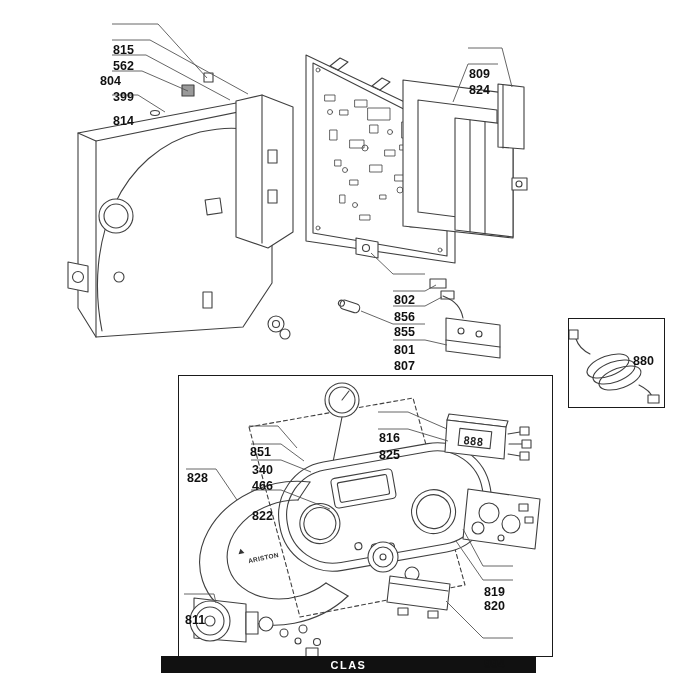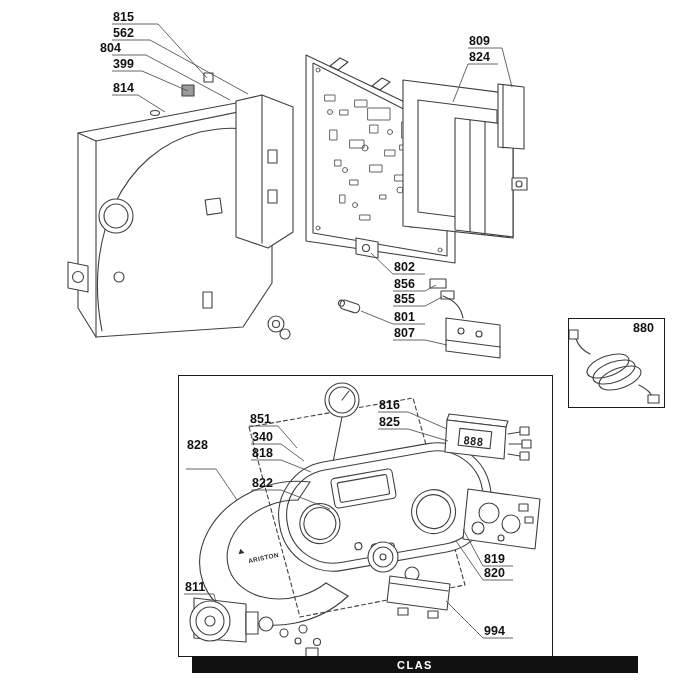--- a/index.html
+++ b/index.html
@@ -1,21 +1,21 @@
 <!DOCTYPE html>
 <html><head>
 <meta charset="utf-8">
 <style>
   * { box-sizing: border-box; margin: 0; padding: 0; }
   body { background: #ffffff; font-family: "Liberation Sans", sans-serif; }
   .stage { position: relative; width: 700px; height: 700px; background: #ffffff; overflow: hidden; }
   svg.art { position: absolute; left: 0; top: 0; }
   .part-label {
     position: absolute; font-size: 12.5px; font-weight: bold; color: #111;
-    line-height: 14px; white-space: nowrap;
+    line-height: 14px; white-space: nowrap; margin-top: 33px;
   }
   .inset-box { position: absolute; border: 1.5px solid #1a1a1a; background: transparent; }
   .bottom-box { position: absolute; border: 1.5px solid #1a1a1a; background: transparent; }
   .caption-bar {
     position: absolute; background: #111; color: #fff; display: flex;
     align-items: center; justify-content: center; font-size: 11px;
     font-weight: bold; letter-spacing: 1.5px;
   }
 </style>
 </head>
@@ -235,42 +235,42 @@
   <g transform="rotate(-12 250 560)">
     <path d="M240,552 l3,-5 l3,5 Z" fill="#333" stroke="none"></path>
     <text x="248" y="563" font-size="6.5" font-weight="bold" fill="#333" letter-spacing="0.3">ARISTON</text>
   </g>
 
   <text x="463" y="444" transform="rotate(6 463 444)" font-size="11" font-weight="bold" fill="#222" font-family="DejaVu Sans Mono, monospace">888</text>
 </svg>
 
 <div class="inset-box" style="left:568px;top:318px;width:97px;height:90px"></div>
 <div class="bottom-box" style="left:178px;top:375px;width:375px;height:282px"></div>
-<div class="caption-bar" style="left:192px;top:656px;width:446px;height:17px">
+<div class="caption-bar" style="left:161px;top:656px;width:375px;height:17px">
   <span>CLAS</span>
 </div>
 
 <div class="part-label" style="left:113px;top:10px">815</div>
 <div class="part-label" style="left:113px;top:26px">562</div>
 <div class="part-label" style="left:100px;top:41px">804</div>
 <div class="part-label" style="left:113px;top:57px">399</div>
 <div class="part-label" style="left:113px;top:81px">814</div>
 <div class="part-label" style="left:469px;top:34px">809</div>
 <div class="part-label" style="left:469px;top:50px">824</div>
 <div class="part-label" style="left:394px;top:260px">802</div>
 <div class="part-label" style="left:394px;top:277px">856</div>
 <div class="part-label" style="left:394px;top:292px">855</div>
 <div class="part-label" style="left:394px;top:310px">801</div>
 <div class="part-label" style="left:394px;top:326px">807</div>
 <div class="part-label" style="left:633px;top:321px">880</div>
 <div class="part-label" style="left:250px;top:412px">851</div>
 <div class="part-label" style="left:379px;top:398px">816</div>
 <div class="part-label" style="left:379px;top:415px">825</div>
 <div class="part-label" style="left:252px;top:430px">340</div>
-<div class="part-label" style="left:252px;top:446px">818</div>
+<div class="part-label" style="left:252px;top:446px">466</div>
 <div class="part-label" style="left:187px;top:438px">828</div>
 <div class="part-label" style="left:252px;top:476px">822</div>
 <div class="part-label" style="left:484px;top:552px">819</div>
 <div class="part-label" style="left:484px;top:566px">820</div>
 <div class="part-label" style="left:185px;top:580px">811</div>
 <div class="part-label" style="left:484px;top:624px">994</div>
 
 </div>
 
 </body></html>

